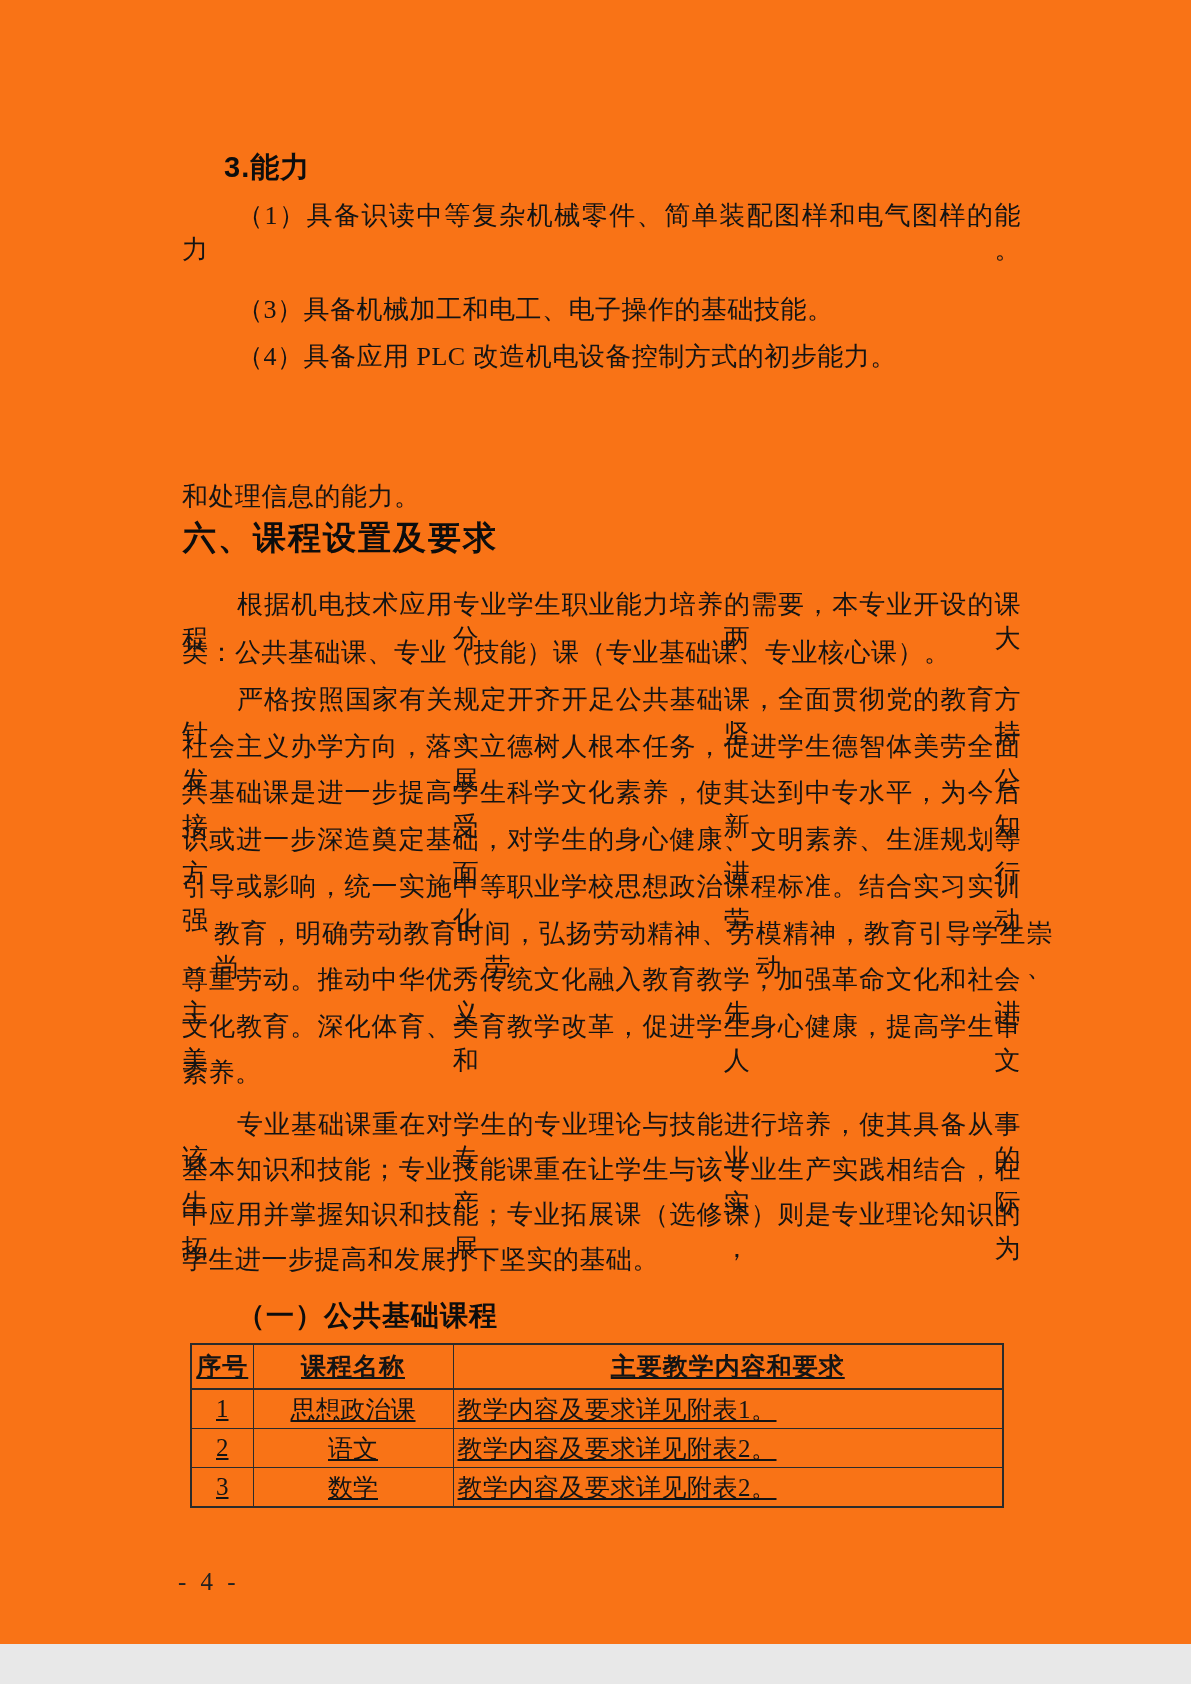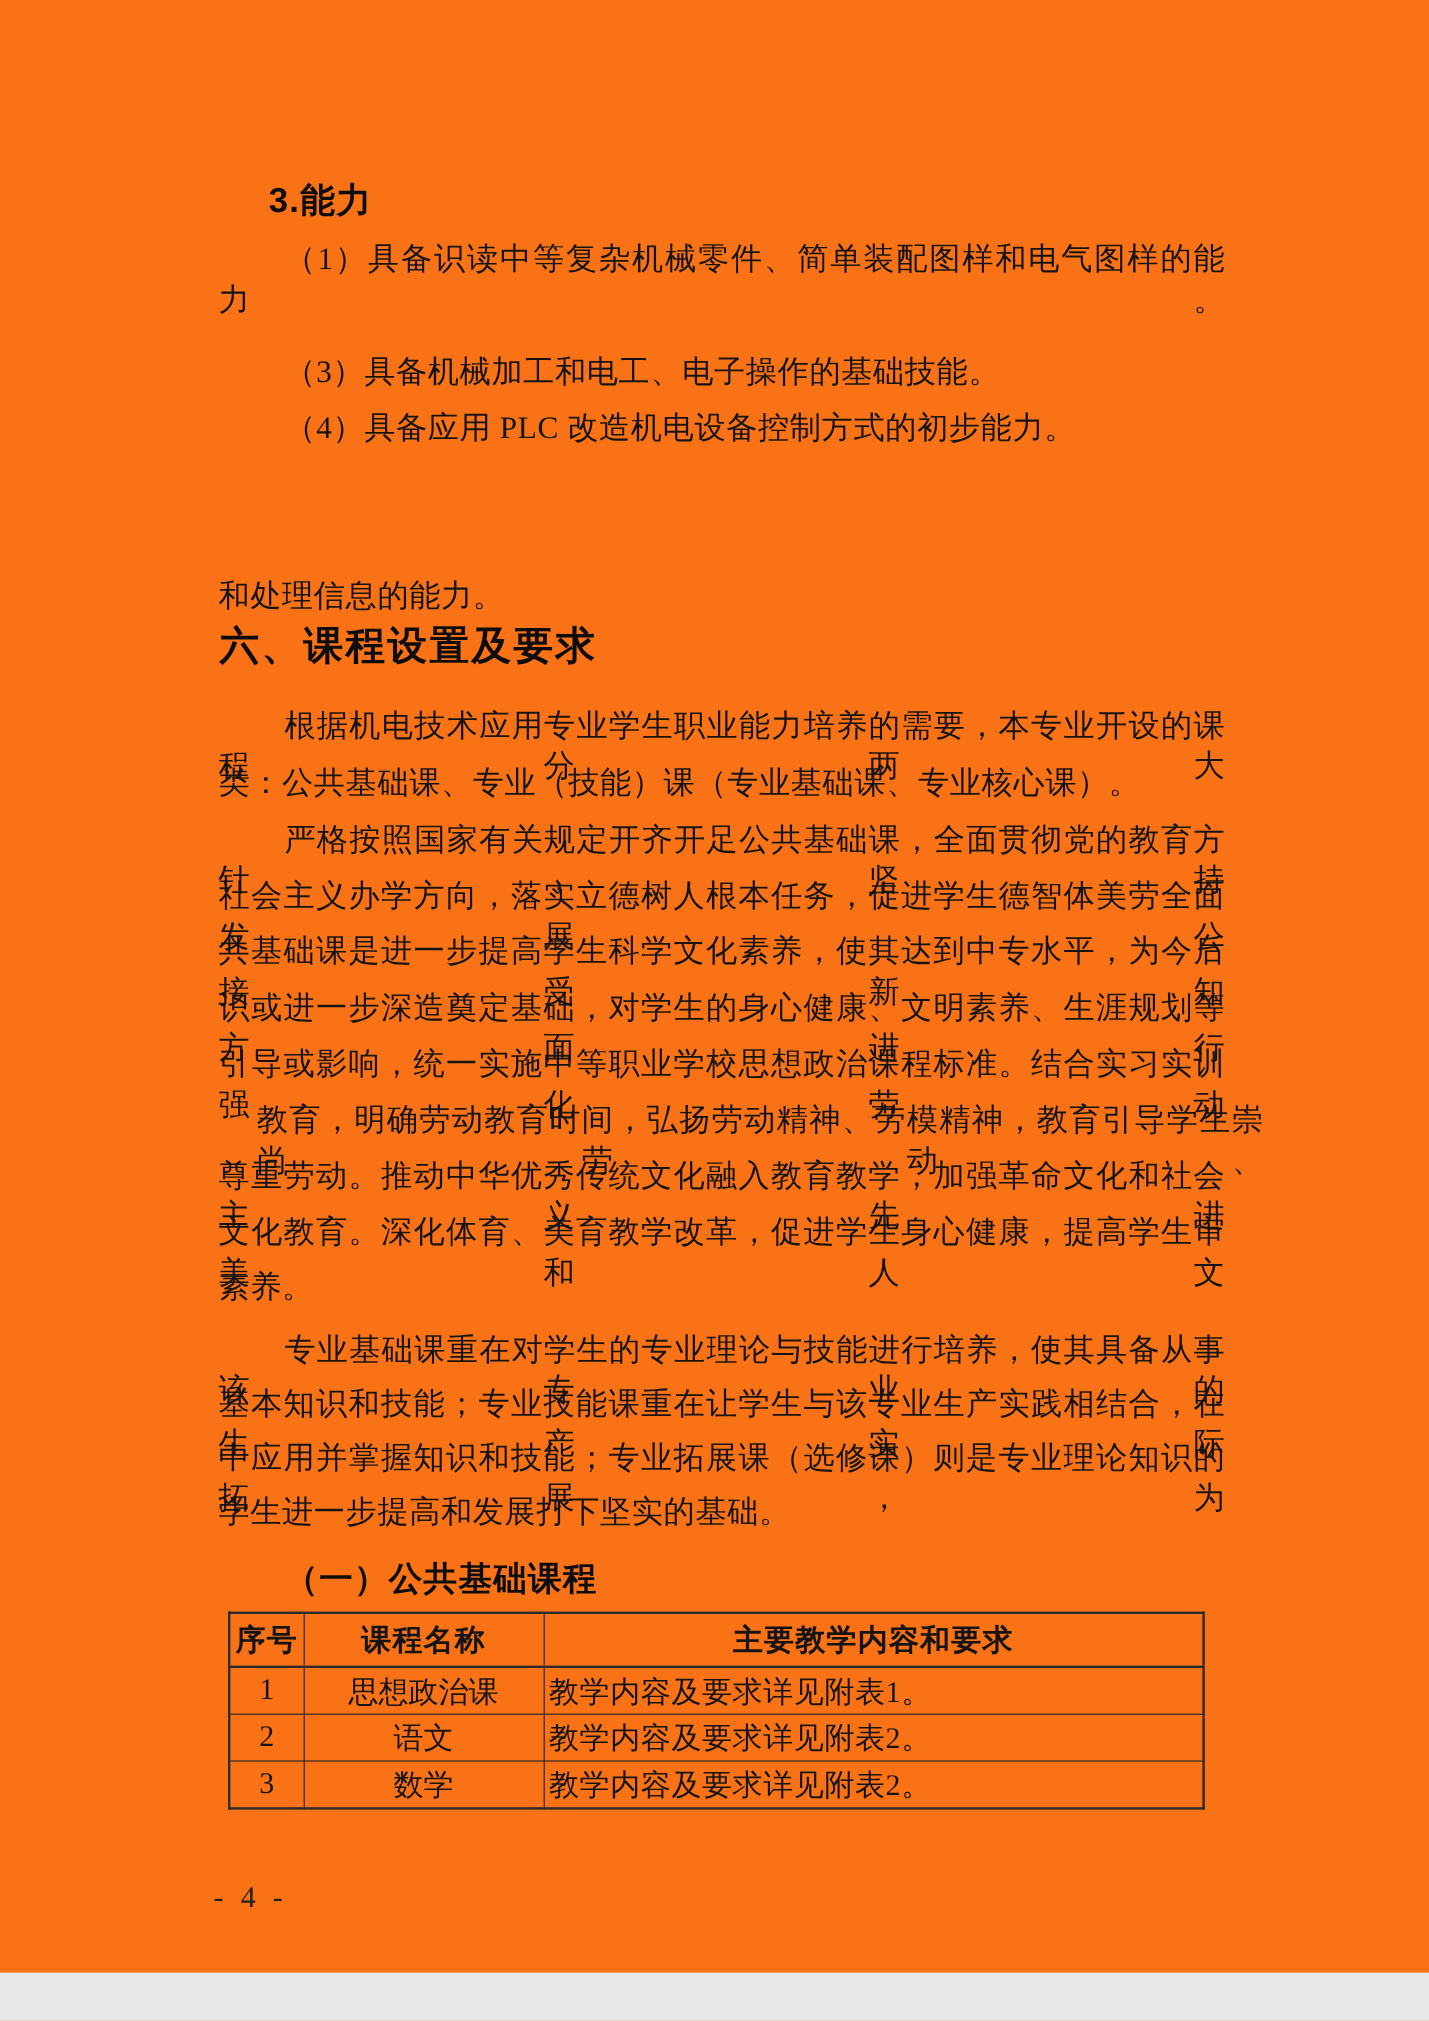--- a/index.html
+++ b/index.html
@@ -49,21 +49,21 @@
     font-size:25px;
     color:#141414;
   }
   table.doc-table td{
     border:1px solid #2b2b2b;
     padding:0 4px;
     text-align:center;
     vertical-align:middle;
     overflow:hidden;
   }
-  table.doc-table{border:2px solid #2b2b2b;}
+  table.doc-table{border:2px solid #2b2b2b;text-decoration:underline;}
   table.doc-table .hdr td{
     font-weight:bold;
     height:43px;
     border-bottom:2px solid #2b2b2b;
     letter-spacing:1px;
   }
   table.doc-table .row td{height:38px;}
   table.doc-table td.c-desc{text-align:left;letter-spacing:0.5px;}
   .col-no{width:62px;}
   .col-name{width:200px;}

